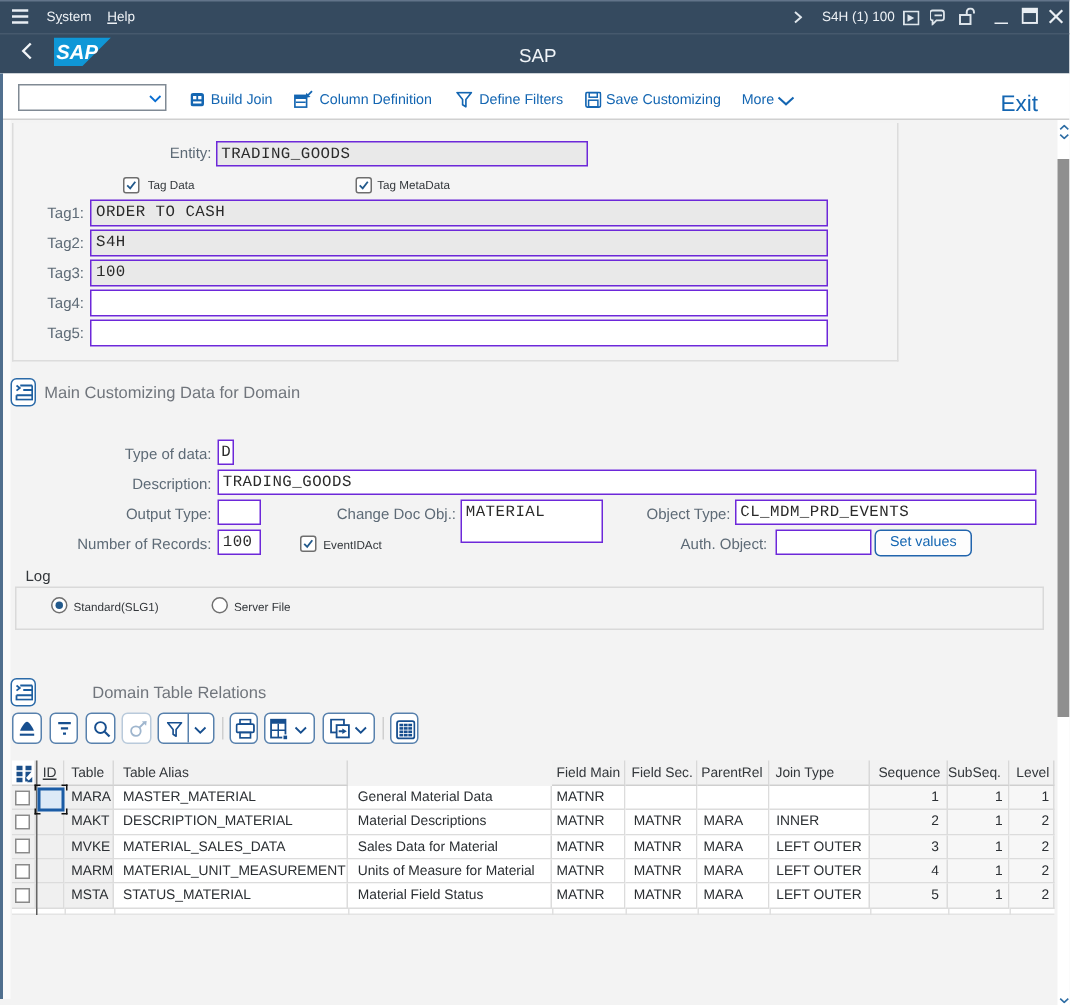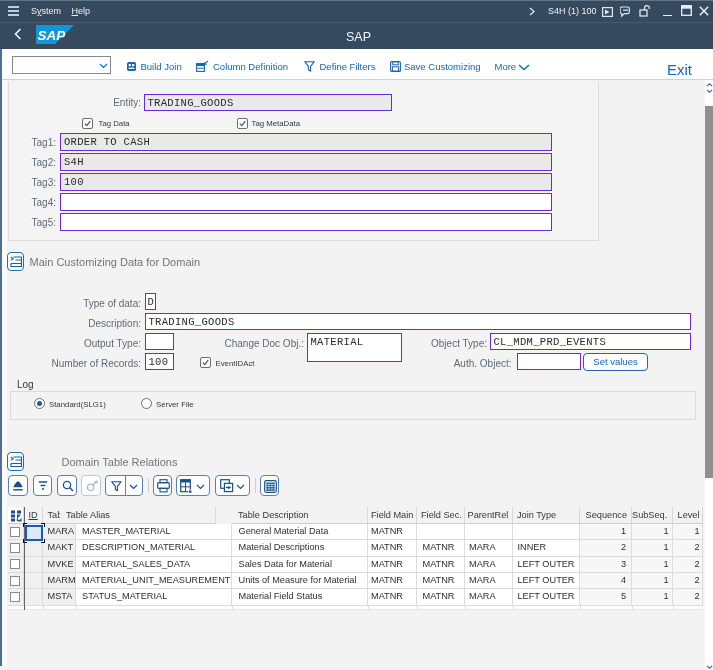--- a/index.html
+++ b/index.html
@@ -268,22 +268,21 @@
           <rect x="8.20" y="8.00" width="2.5" height="1.7"></rect>
           <rect x="2.30" y="10.25" width="2.5" height="1.7"></rect>
           <rect x="5.25" y="10.25" width="2.5" height="1.7"></rect>
           <rect x="8.20" y="10.25" width="2.5" height="1.7"></rect>
         </g>
       </svg>
     </div>
 <div class="hcell" style="left:8px;top:507px;width:16px;height:17px;background:#fff;"></div>
 <div class="hcell" style="left:24px;top:507px;width:19px;height:17px;padding-left:4.5px;text-decoration:underline;">ID</div>
 <div class="hcell" style="left:43px;top:507px;width:33px;height:17px;padding-left:4.5px;">Table</div>
-<div class="hcell" style="left:60px;top:507px;width:156px;height:17px;padding-left:6px;">Table Alias</div>
-<div class="hcell" style="left:232px;top:507px;width:136px;height:17px;padding-left:6px;">Table Description</div>
+<div class="hcell" style="left:76px;top:507px;width:156px;height:17px;padding-left:6px;">Table Alias</div>
 <div class="hcell" style="left:368px;top:507px;width:49px;height:17px;padding-left:3px;">Field Main</div>
 <div class="hcell" style="left:417px;top:507px;width:47.5px;height:17px;padding-left:4px;">Field Sec.</div>
 <div class="hcell" style="left:464.5px;top:507px;width:48.5px;height:17px;padding-left:3px;">ParentRel</div>
 <div class="hcell" style="left:513px;top:507px;width:67px;height:17px;padding-left:4px;">Join Type</div>
 <div class="hcell" style="left:580px;top:507px;width:52px;height:17px;text-align:right;padding-right:4px;">Sequence</div>
 <div class="hcell" style="left:632px;top:507px;width:41px;height:17px;text-align:right;padding-right:6px;">SubSeq.</div>
 <div class="hcell" style="left:673px;top:507px;width:30px;height:17px;text-align:right;padding-right:2.5px;">Level</div>
 <svg class="ab" style="left:10px;top:509.5px;" width="12" height="12" viewBox="0 0 12 12">
       <g fill="#1b4f8a">
         <rect x="1" y="0.5" width="4" height="3"></rect>

